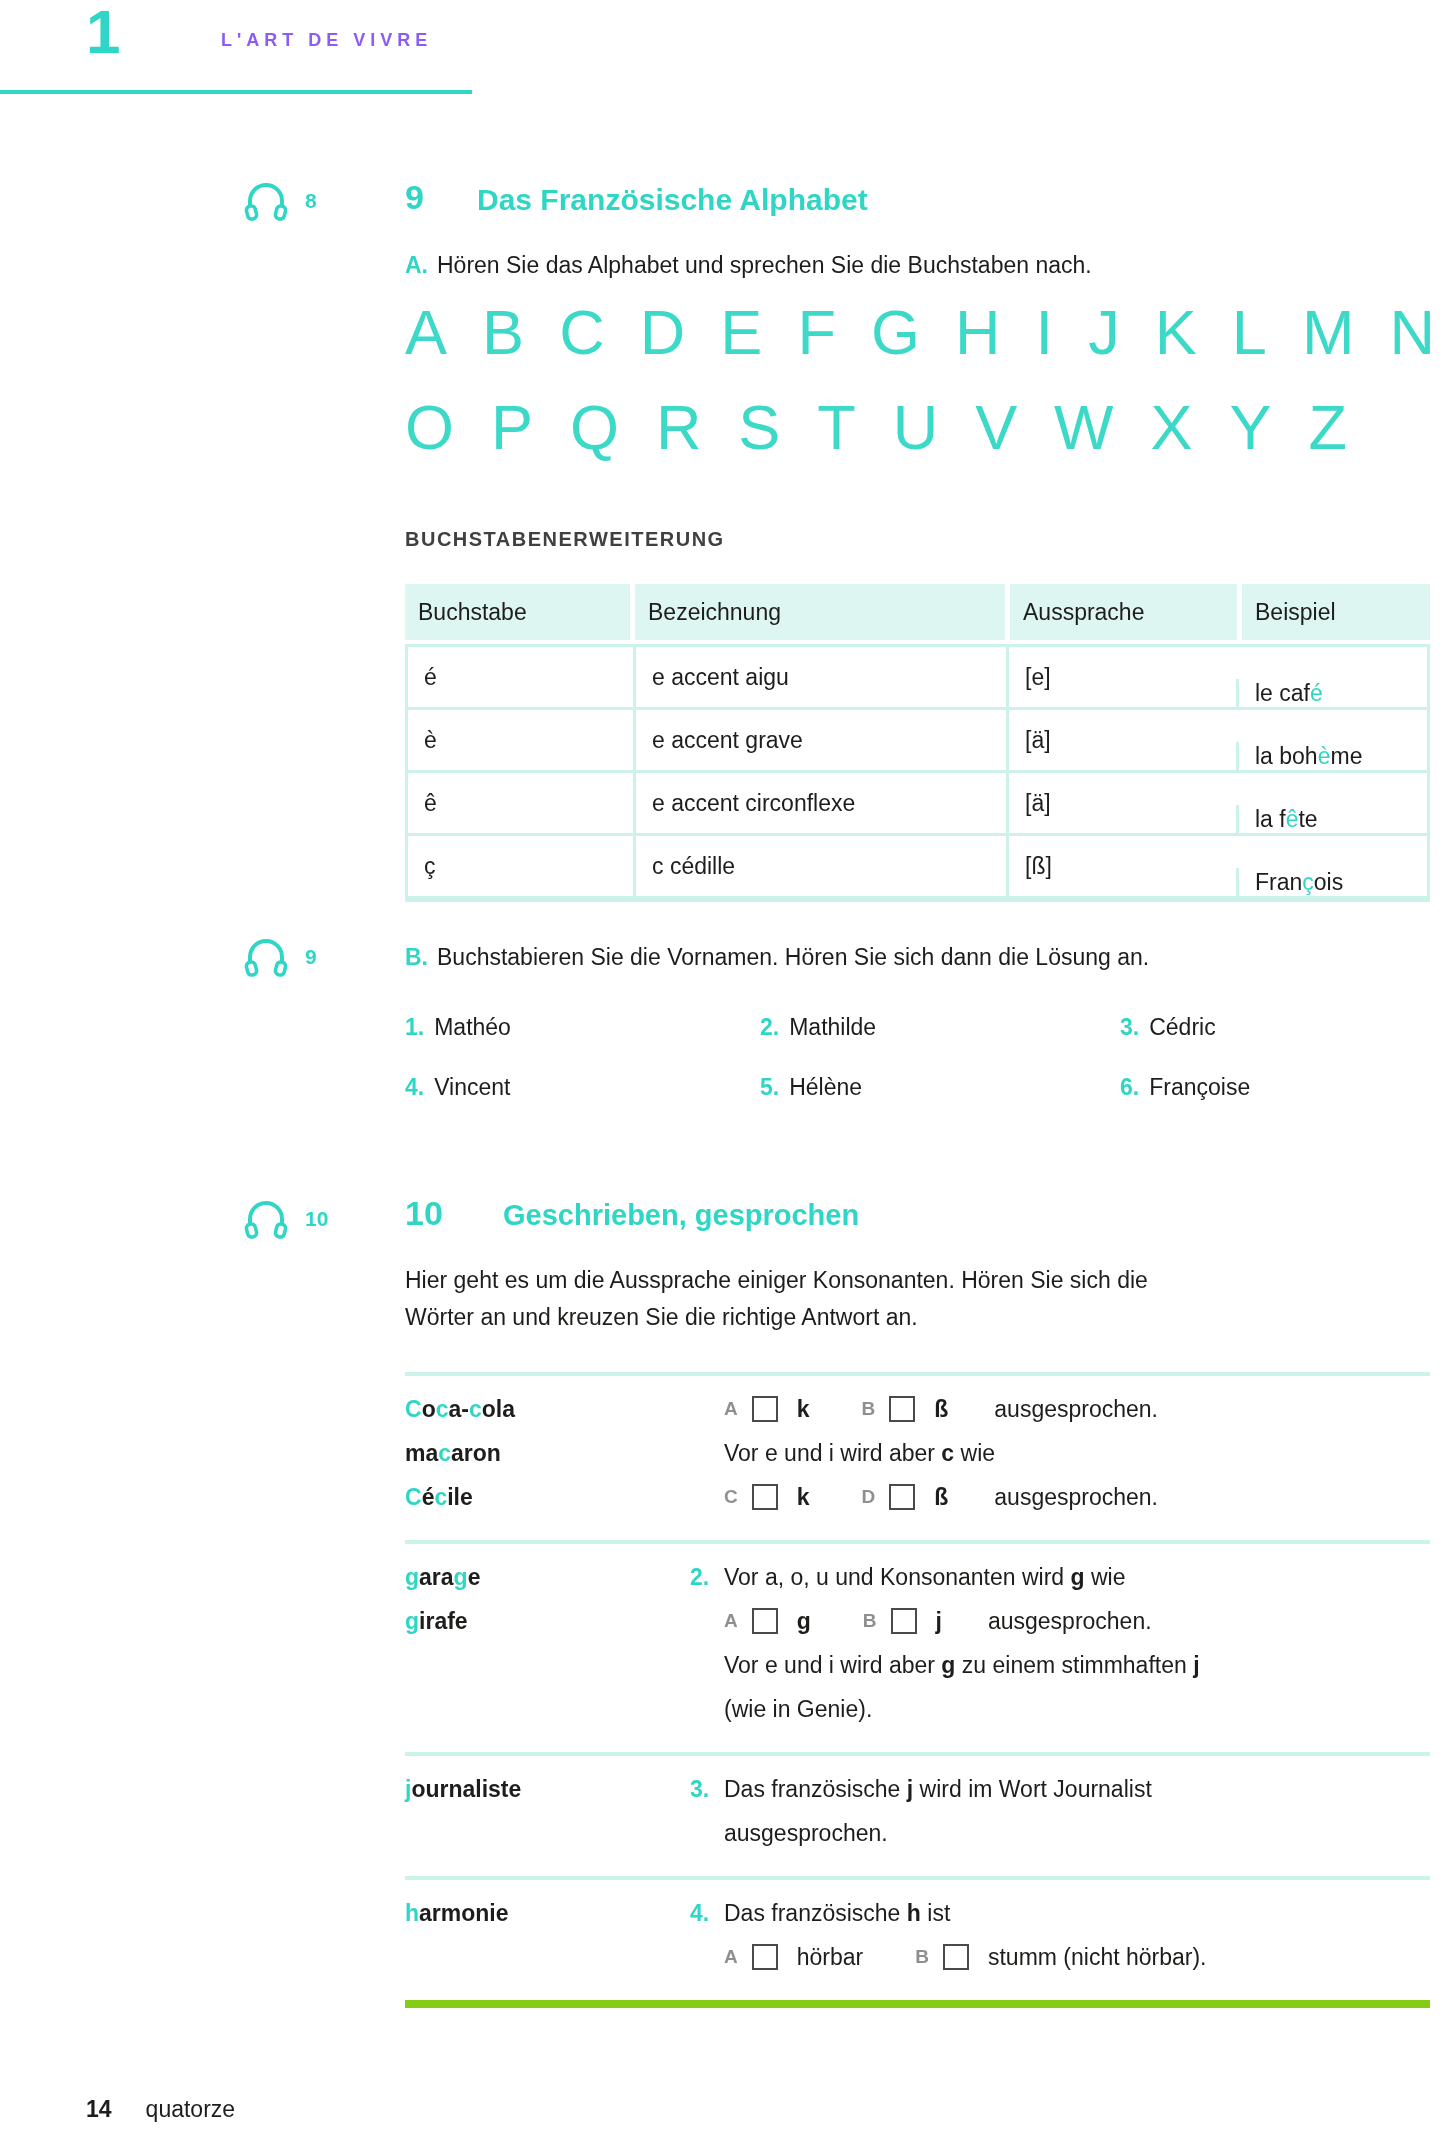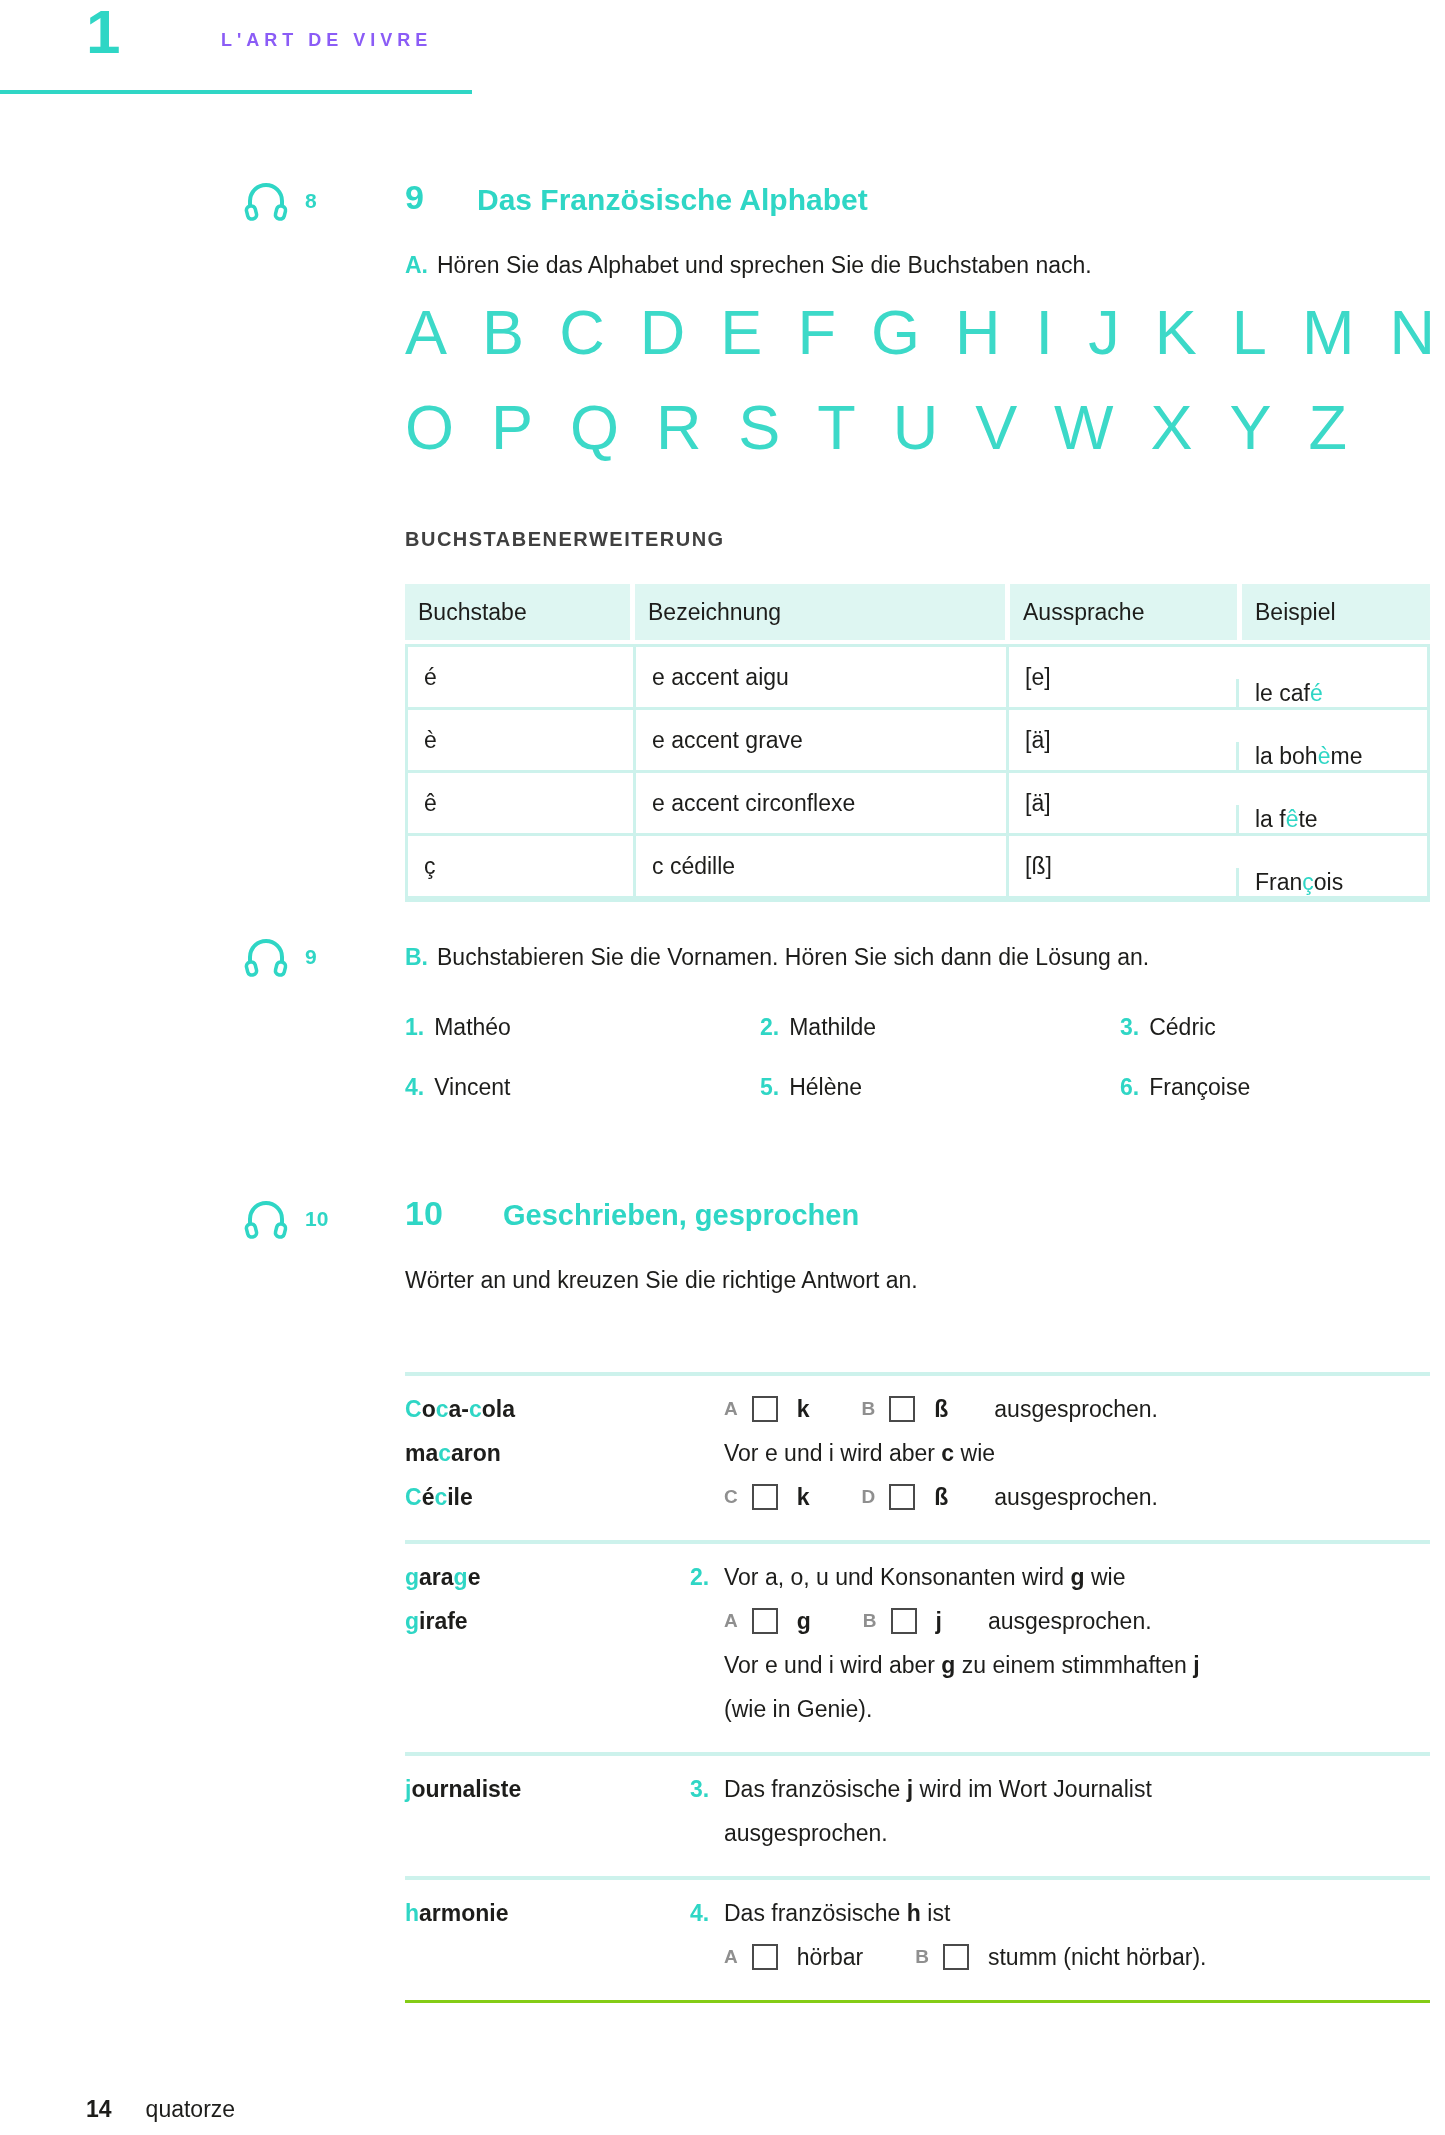--- a/index.html
+++ b/index.html
@@ -55,21 +55,21 @@
   .names-grid{position:absolute;left:405px;top:1014px;width:1025px;display:grid;
               grid-template-columns:355px 360px auto;grid-auto-rows:60px;font-size:23px;}
   .name-item .n{color:#2fd6c5;font-weight:700;margin-right:10px;}
 
   
   .intro{position:absolute;left:405px;top:1262px;font-size:23px;line-height:37px;}
 
   
   .table2{position:absolute;left:405px;top:1372px;width:1025px;font-size:23px;}
   .t2-row{display:flex;border-top:4px solid #cdf2ec;padding:11px 0 21px 0;}
-  .t2-row:last-child{border-bottom:3px solid #84cc16;}
+  .t2-row:last-child{border-bottom:8px solid #84cc16;}
   .w-col{width:285px;flex:none;}
   .w-word{line-height:44px;font-weight:700;}
   .q-col{flex:1;}
   .q-line{line-height:44px;}
   .q-num{display:inline-block;width:34px;color:#2fd6c5;font-weight:700;}
   .q-indent{padding-left:34px;}
   .opt-line{display:flex;align-items:center;height:44px;padding-left:34px;}
   .opt-letter{color:#8f8f8f;font-weight:700;font-size:19px;}
   .checkbox{width:22px;height:22px;border:2px solid #4a4a4a;background:#fff;
             display:inline-block;margin-left:14px;}
@@ -222,20 +222,21 @@
       <rect x="4" y="26" width="9" height="13" rx="4" fill="#fff" stroke="#2fd6c5" stroke-width="3.5" transform="rotate(-14 8.5 32.5)"></rect>
       <rect x="33" y="26" width="9" height="13" rx="4" fill="#fff" stroke="#2fd6c5" stroke-width="3.5" transform="rotate(14 37.5 32.5)"></rect>
     </svg>
     <span class="track">10</span>
   </div>
 
   <div class="ex-num" style="left:405px;top:1194px;">10</div>
   <div class="ex-title" style="left:503px;top:1199px;font-size:29px;">Geschrieben, gesprochen</div>
 
   <div class="intro">
+    <div>Hier geht es um die Aussprache einiger Konsonanten. Hören Sie sich die</div>
     <div>Wörter an und kreuzen Sie die richtige Antwort an.</div>
   </div>
 
   <div class="table2">
 
     <div class="t2-row">
       <div class="w-col">
         <div class="w-word"><span class="hl">C</span><span>o</span><span class="hl">c</span><span>a-</span><span class="hl">c</span><span>ola</span></div>
         <div class="w-word"><span>ma</span><span class="hl">c</span><span>aron</span></div>
         <div class="w-word"><span class="hl">C</span><span>é</span><span class="hl">c</span><span>ile</span></div>

